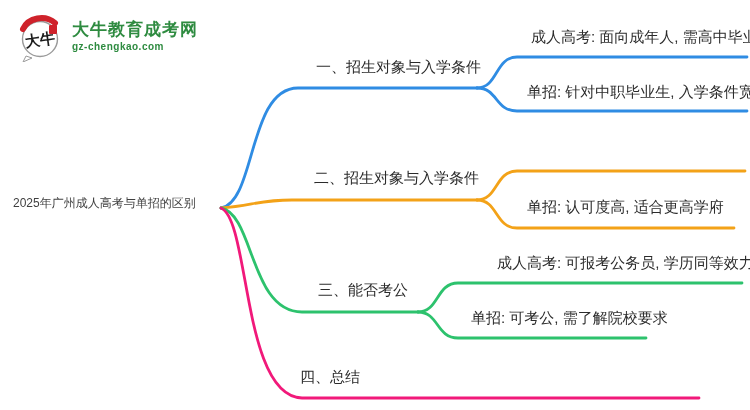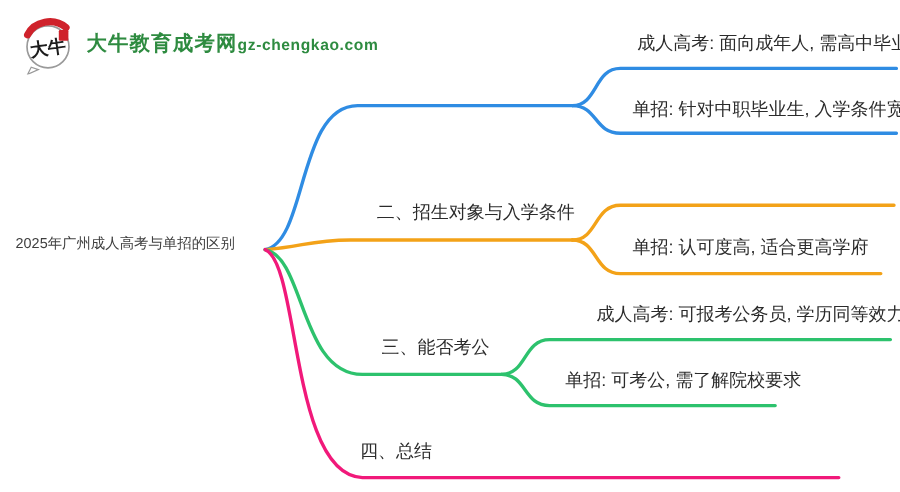--- a/index.html
+++ b/index.html
@@ -7,23 +7,23 @@
     width:750px;height:410px;overflow:hidden;background:#ffffff;position:relative;
     font-family:"Liberation Sans","DejaVu Sans",sans-serif;
   }
   .stage{position:absolute;left:0;top:0;width:750px;height:410px;}
   svg.connectors{position:absolute;left:0;top:0;width:750px;height:410px;}
   svg.connectors path{fill:none;stroke-width:2.8;stroke-linecap:round;}
 
   
   .logo{position:absolute;left:16px;top:12px;display:flex;align-items:center;gap:8px;cursor:pointer;}
   .logo-badge{width:48px;height:50px;flex:0 0 auto;}
-  .logo-txt{display:flex;flex-direction:row;line-height:1.05;}
+  .logo-txt{display:flex;flex-direction:column;line-height:1.05;}
   .logo-title{font-size:17px;font-weight:bold;color:var(--brand-green);letter-spacing:1px;}
-  .logo-sub{font-size:13px;font-weight:bold;color:var(--brand-green);letter-spacing:.5px;margin-top:3px;}
+  .logo-sub{font-size:10px;font-weight:bold;color:var(--brand-green);letter-spacing:.5px;margin-top:3px;}
 
   
   .node{position:absolute;white-space:nowrap;color:var(--text-dark);font-size:15px;line-height:1.25;}
   .root-label{position:absolute;white-space:nowrap;color:var(--root-text);font-size:12px;font-weight:500;}
 </style>
 </head>
 <body>
 
 <div class="stage">
 
@@ -53,20 +53,21 @@
       <text x="24" y="33" font-size="15" font-weight="bold" fill="#1c1c1c" text-anchor="middle" transform="rotate(-8 24 28)">大牛</text>
     </svg>
     <div class="logo-txt">
       <span class="logo-title">大牛教育成考网</span>
       <span class="logo-sub">gz-chengkao.com</span>
     </div>
   </div>
 
   <div class="root-label" style="left:13px;top:195px;">2025年广州成人高考与单招的区别</div>
 
+  <div class="node" style="left:316px;top:58px;">一、招生对象与入学条件</div>
   <div class="node" style="left:314px;top:169px;">二、招生对象与入学条件</div>
   <div class="node" style="left:318px;top:281px;">三、能否考公</div>
   <div class="node" style="left:300px;top:368px;">四、总结</div>
 
   <div class="node" style="left:531px;top:28px;">成人高考: 面向成年人, 需高中毕业证</div>
   <div class="node" style="left:527px;top:83px;">单招: 针对中职毕业生, 入学条件宽松</div>
   <div class="node" style="left:527px;top:198px;">单招: 认可度高, 适合更高学府</div>
   <div class="node" style="left:497px;top:254px;">成人高考: 可报考公务员, 学历同等效力</div>
   <div class="node" style="left:471px;top:309px;">单招: 可考公, 需了解院校要求</div>
 

